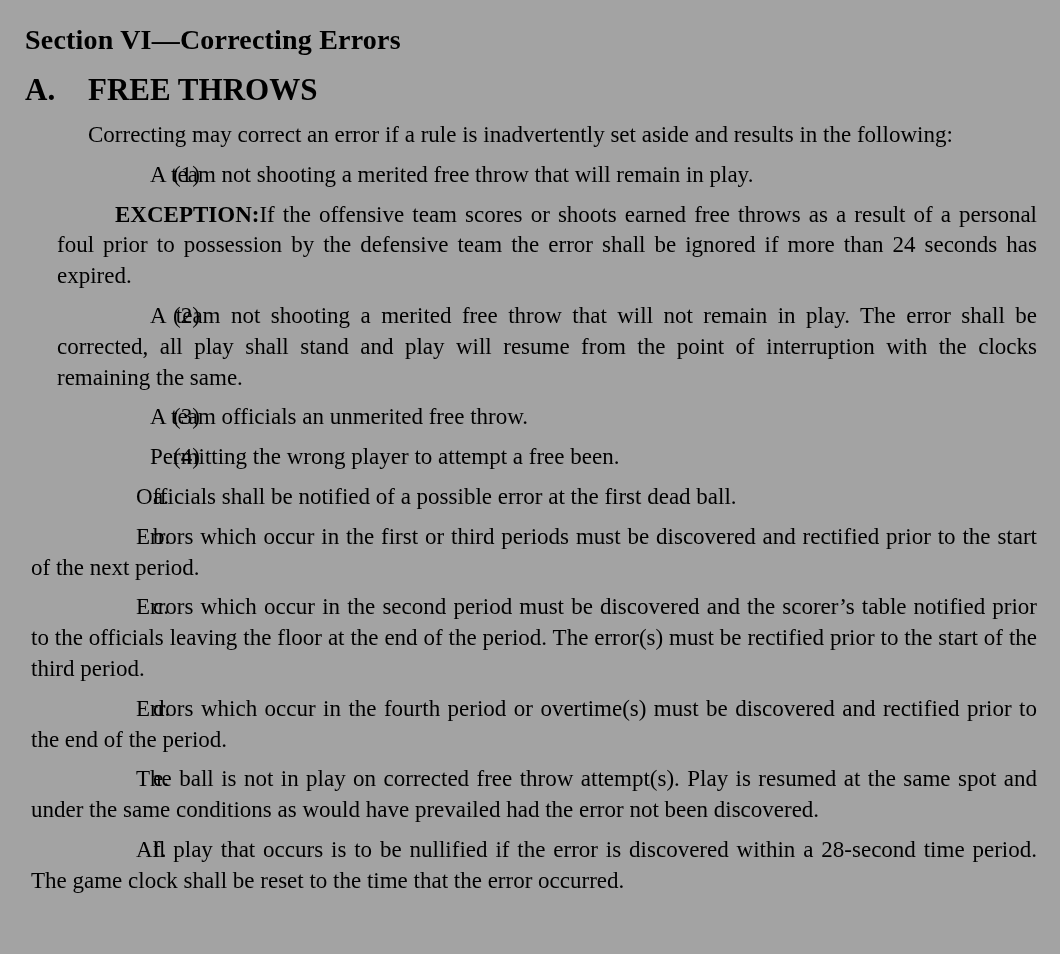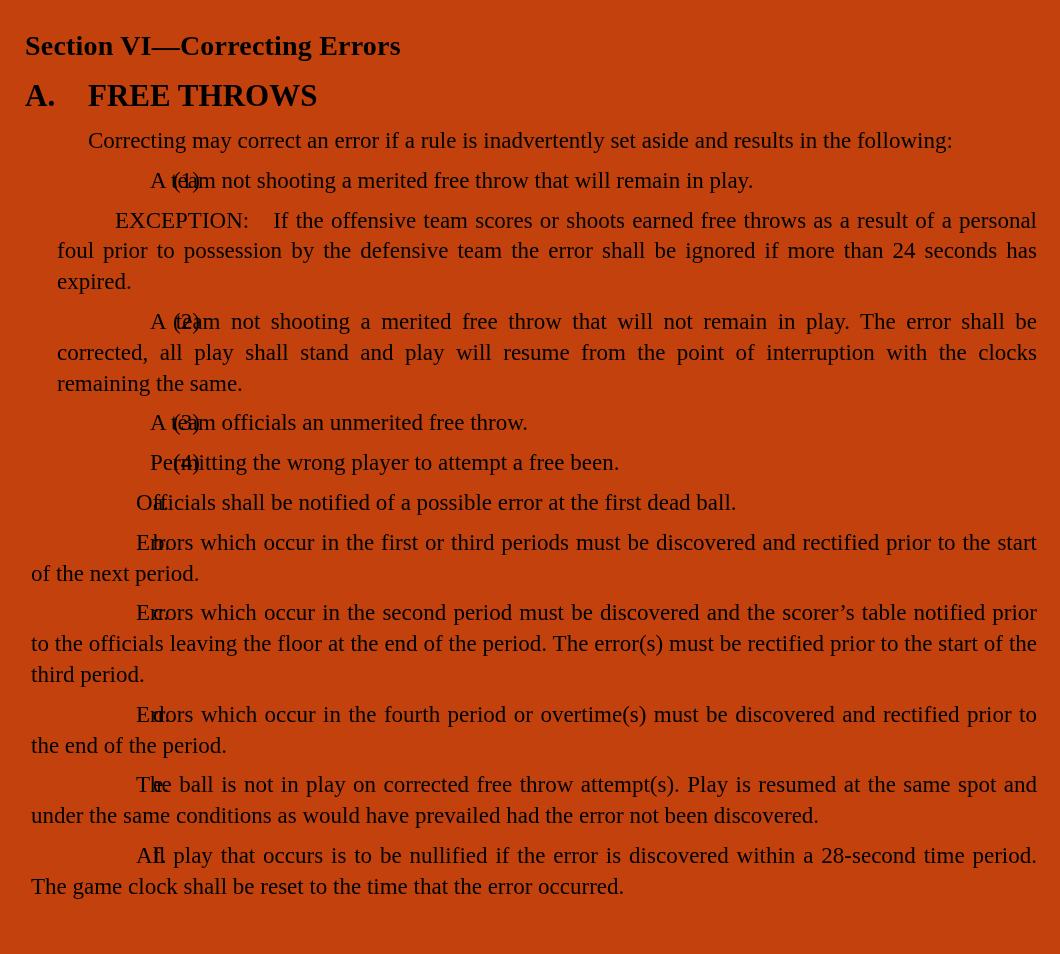--- a/index.html
+++ b/index.html
@@ -4,26 +4,26 @@
 <style>
   html, body {
     margin: 0;
     padding: 0;
     background: #ffffff;
   }
   .page {
     box-sizing: border-box;
     width: 1060px;
     height: 954px;
-    background: #c2410c;
+    background: #a3a3a3;
     color: #000000;
     font-family: "Liberation Serif", "DejaVu Serif", serif;
     font-size: 23px;
     line-height: 30.8px;
-    padding: 18px 23px 0 25px;
+    padding: 12px 23px 0 25px;
     overflow: hidden;
   }
   h1.section-heading {
     margin: 0;
     padding-top: 11px;
     font-size: 28px;
     line-height: 34px;
     font-weight: bold;
     letter-spacing: 0.2px;
   }
@@ -47,21 +47,22 @@
   }
   p.numbered, p.exception {
     margin-left: 32px;
     text-indent: 58px;
   }
   .num-label {
     display: inline-block;
     width: 35px;
   }
   .exc-label {
-    margin-right: 24px;
+    margin-right: 0;
+    font-weight: bold;
   }
   p.lettered {
     text-indent: 61px;
     margin-left: 6px;
   }
   .let-label {
     display: inline-block;
     width: 44px;
   }
 </style>

